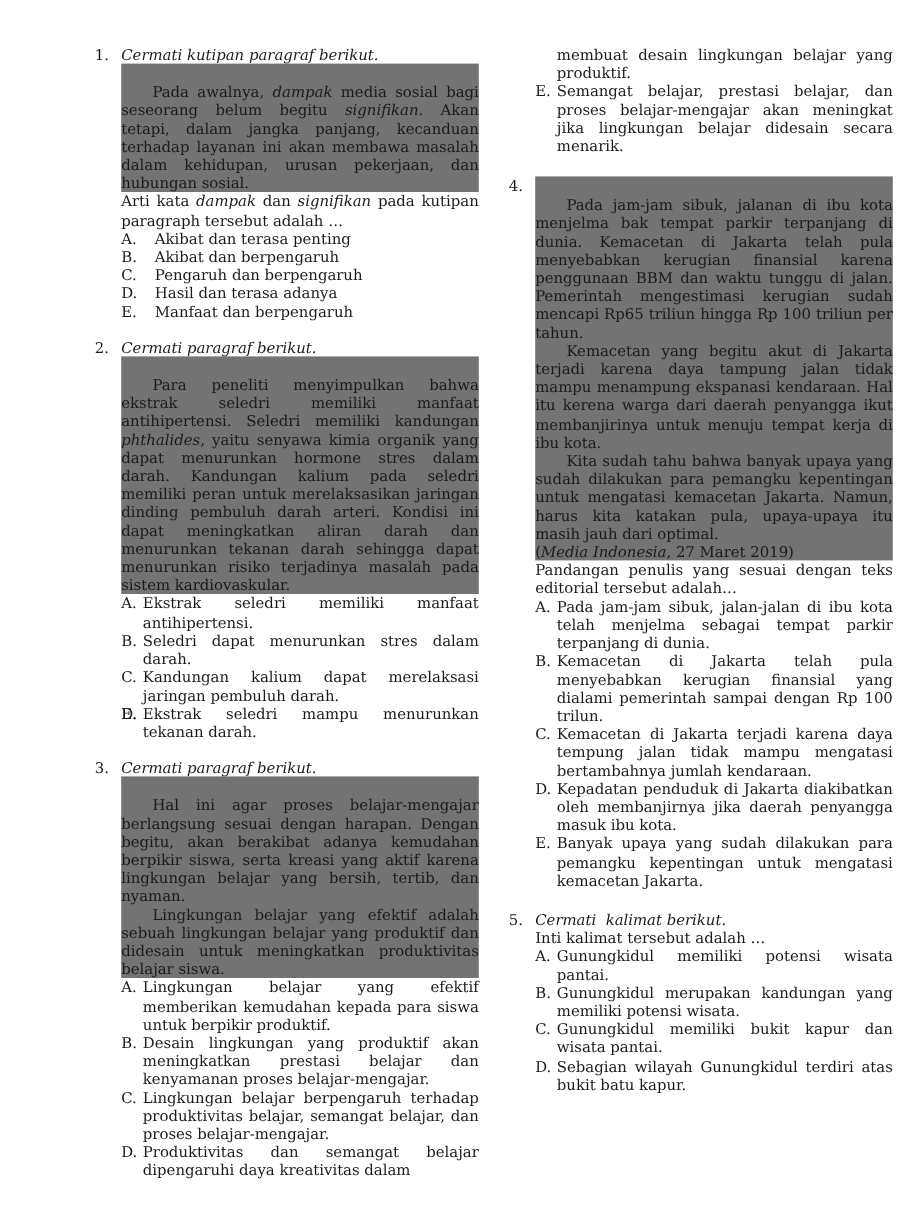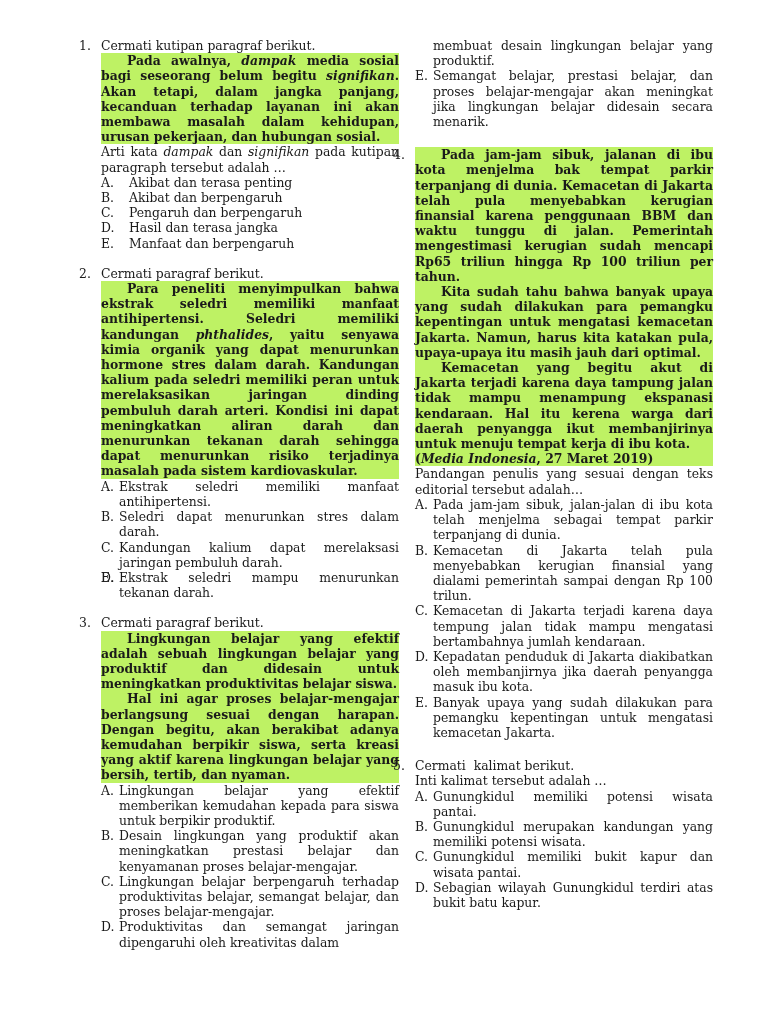--- a/index.html
+++ b/index.html
@@ -4,30 +4,29 @@
 <style>
   html, body { margin: 0; padding: 0; background: #ffffff; }
   body {
     width: 768px; height: 1024px; overflow: hidden; position: relative;
     font-family: "DejaVu Serif", "Liberation Serif", serif;
     color: #1a1a1a;
   }
   .page { position: absolute; left: 0; top: 0; width: 768px; height: 1024px; }
   .col { position: absolute; top: 38px; width: 320px; font-size: 12.4px; line-height: 15.2px; }
   .col-left { left: 79px; }
-  .col-right { left: 393px; }
+  .col-right { left: 424px; }
   .q { position: relative; padding-left: 22px; margin-bottom: 15px; }
   .q-num { position: absolute; left: 0; top: 0; }
-  .q-intro { display: block; }
+  .q-intro { display: block; font-style: italic; }
   .passage {
-    background: #bef264;
+    background: #737373;
     text-align: justify;
     text-align-last: left;
-    padding: 0 0 0 0;
-    font-weight: bold;
+    padding: 16px 0 0 0;
   }
   .passage p { margin: 0; text-indent: 26px; }
   .passage p.noindent { text-indent: 0; }
   .passage .source { text-align: center; text-indent: 0; padding-right: 2px; }
   .stem { text-align: justify; }
   .opts { margin: 0; padding: 0; list-style: none; }
   .opt { position: relative; padding-left: 18px; text-align: justify; text-align-last: left; }
   .opt.wide { padding-left: 28px; }
   .opt-letter { position: absolute; left: 0; top: 0; }
   .italic { font-style: italic; }
@@ -44,21 +43,21 @@
       <span class="q-num">1.</span>
       <span class="q-intro">Cermati kutipan paragraf berikut.</span>
       <div class="passage">
         <p><span>Pada awalnya, </span><span class="italic">dampak</span><span> media sosial bagi seseorang belum begitu </span><span class="italic">signifikan</span><span>. Akan tetapi, dalam jangka panjang, kecanduan terhadap layanan ini akan membawa masalah dalam kehidupan, urusan pekerjaan, dan hubungan sosial.</span></p>
       </div>
       <div class="stem"><span>Arti kata </span><span class="italic">dampak</span><span> dan </span><span class="italic">signifikan</span><span> pada kutipan paragraph tersebut adalah …</span></div>
       <ul class="opts">
         <li class="opt wide"><span class="opt-letter">A.</span><span>Akibat dan terasa penting</span></li>
         <li class="opt wide"><span class="opt-letter">B.</span><span>Akibat dan berpengaruh</span></li>
         <li class="opt wide"><span class="opt-letter">C.</span><span>Pengaruh dan berpengaruh</span></li>
-        <li class="opt wide"><span class="opt-letter">D.</span><span>Hasil dan terasa jangka</span></li>
+        <li class="opt wide"><span class="opt-letter">D.</span><span>Hasil dan terasa adanya</span></li>
         <li class="opt wide"><span class="opt-letter">E.</span><span>Manfaat dan berpengaruh</span></li>
       </ul>
     </div>
 
     <div class="q">
       <span class="q-num">2.</span>
       <span class="q-intro">Cermati paragraf berikut.</span>
       <div class="passage">
         <p><span>Para peneliti menyimpulkan bahwa ekstrak seledri memiliki manfaat antihipertensi. Seledri memiliki kandungan </span><span class="italic">phthalides</span><span>, yaitu senyawa kimia organik yang dapat menurunkan hormone stres dalam darah. Kandungan kalium pada seledri memiliki peran untuk merelaksasikan jaringan dinding pembuluh darah arteri. Kondisi ini dapat meningkatkan aliran darah dan menurunkan tekanan darah sehingga dapat menurunkan risiko terjadinya masalah pada sistem kardiovaskular.</span></p>
       </div>
@@ -68,47 +67,47 @@
         <li class="opt"><span class="opt-letter">C.</span><span>Kandungan kalium dapat merelaksasi jaringan pembuluh darah.</span></li>
         <li class="opt wide"><span class="opt-letter">D.</span></li>
         <li class="opt"><span class="opt-letter">E.</span><span>Ekstrak seledri mampu menurunkan tekanan darah.</span></li>
       </ul>
     </div>
 
     <div class="q">
       <span class="q-num">3.</span>
       <span class="q-intro">Cermati paragraf berikut.</span>
       <div class="passage">
+        <p>Hal ini agar proses belajar-mengajar berlangsung sesuai dengan harapan. Dengan begitu, akan berakibat adanya kemudahan berpikir siswa, serta kreasi yang aktif karena lingkungan belajar yang bersih, tertib, dan nyaman.</p>
         <p>Lingkungan belajar yang efektif adalah sebuah lingkungan belajar yang produktif dan didesain untuk meningkatkan produktivitas belajar siswa.</p>
-        <p>Hal ini agar proses belajar-mengajar berlangsung sesuai dengan harapan. Dengan begitu, akan berakibat adanya kemudahan berpikir siswa, serta kreasi yang aktif karena lingkungan belajar yang bersih, tertib, dan nyaman.</p>
       </div>
       <ul class="opts">
         <li class="opt"><span class="opt-letter">A.</span><span>Lingkungan belajar yang efektif memberikan kemudahan kepada para siswa untuk berpikir produktif.</span></li>
         <li class="opt"><span class="opt-letter">B.</span><span>Desain lingkungan yang produktif akan meningkatkan prestasi belajar dan kenyamanan proses belajar-mengajar.</span></li>
         <li class="opt"><span class="opt-letter">C.</span><span>Lingkungan belajar berpengaruh terhadap produktivitas belajar, semangat belajar, dan proses belajar-mengajar.</span></li>
-        <li class="opt"><span class="opt-letter">D.</span><span>Produktivitas dan semangat jaringan dipengaruhi oleh kreativitas dalam</span></li>
+        <li class="opt"><span class="opt-letter">D.</span><span>Produktivitas dan semangat belajar dipengaruhi daya kreativitas dalam</span></li>
       </ul>
     </div>
   </div>
 
   <div class="col col-right">
 
     <div class="q" style="margin-bottom:18px;">
       <ul class="opts">
         <li class="cont"><span>membuat desain lingkungan belajar yang produktif.</span></li>
         <li class="opt"><span class="opt-letter">E.</span><span>Semangat belajar, prestasi belajar, dan proses belajar-mengajar akan meningkat jika lingkungan belajar didesain secara menarik.</span></li>
       </ul>
     </div>
 
     <div class="q">
       <span class="q-num">4.</span>
       <div class="passage">
         <p>Pada jam-jam sibuk, jalanan di ibu kota menjelma bak tempat parkir terpanjang di dunia. Kemacetan di Jakarta telah pula menyebabkan kerugian finansial karena penggunaan BBM dan waktu tunggu di jalan. Pemerintah mengestimasi kerugian sudah mencapi Rp65 triliun hingga Rp 100 triliun per tahun.</p>
+        <p>Kemacetan yang begitu akut di Jakarta terjadi karena daya tampung jalan tidak mampu menampung ekspanasi kendaraan. Hal itu kerena warga dari daerah penyangga ikut membanjirinya untuk menuju tempat kerja di ibu kota.</p>
         <p>Kita sudah tahu bahwa banyak upaya yang sudah dilakukan para pemangku kepentingan untuk mengatasi kemacetan Jakarta. Namun, harus kita katakan pula, upaya-upaya itu masih jauh dari optimal.</p>
-        <p>Kemacetan yang begitu akut di Jakarta terjadi karena daya tampung jalan tidak mampu menampung ekspanasi kendaraan. Hal itu kerena warga dari daerah penyangga ikut membanjirinya untuk menuju tempat kerja di ibu kota.</p>
         <p class="source"><span>(</span><span class="italic">Media Indonesia</span><span>, 27 Maret 2019)</span></p>
       </div>
       <div class="stem">Pandangan penulis yang sesuai dengan teks editorial tersebut adalah…</div>
       <ul class="opts">
         <li class="opt"><span class="opt-letter">A.</span><span>Pada jam-jam sibuk, jalan-jalan di ibu kota telah menjelma sebagai tempat parkir terpanjang di dunia.</span></li>
         <li class="opt"><span class="opt-letter">B.</span><span>Kemacetan di Jakarta telah pula menyebabkan kerugian finansial yang dialami pemerintah sampai dengan Rp 100 trilun.</span></li>
         <li class="opt"><span class="opt-letter">C.</span><span>Kemacetan di Jakarta terjadi karena daya tempung jalan tidak mampu mengatasi bertambahnya jumlah kendaraan.</span></li>
         <li class="opt"><span class="opt-letter">D.</span><span>Kepadatan penduduk di Jakarta diakibatkan oleh membanjirnya jika daerah penyangga masuk ibu kota.</span></li>
         <li class="opt"><span class="opt-letter">E.</span><span>Banyak upaya yang sudah dilakukan para pemangku kepentingan untuk mengatasi kemacetan Jakarta.</span></li>
       </ul>

